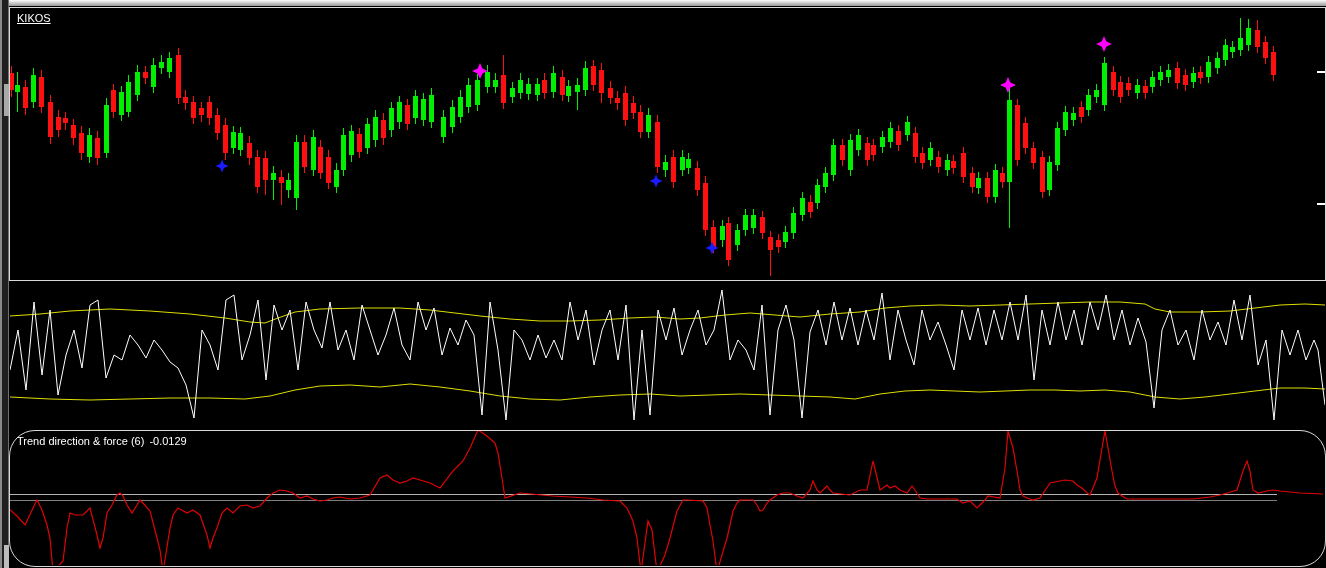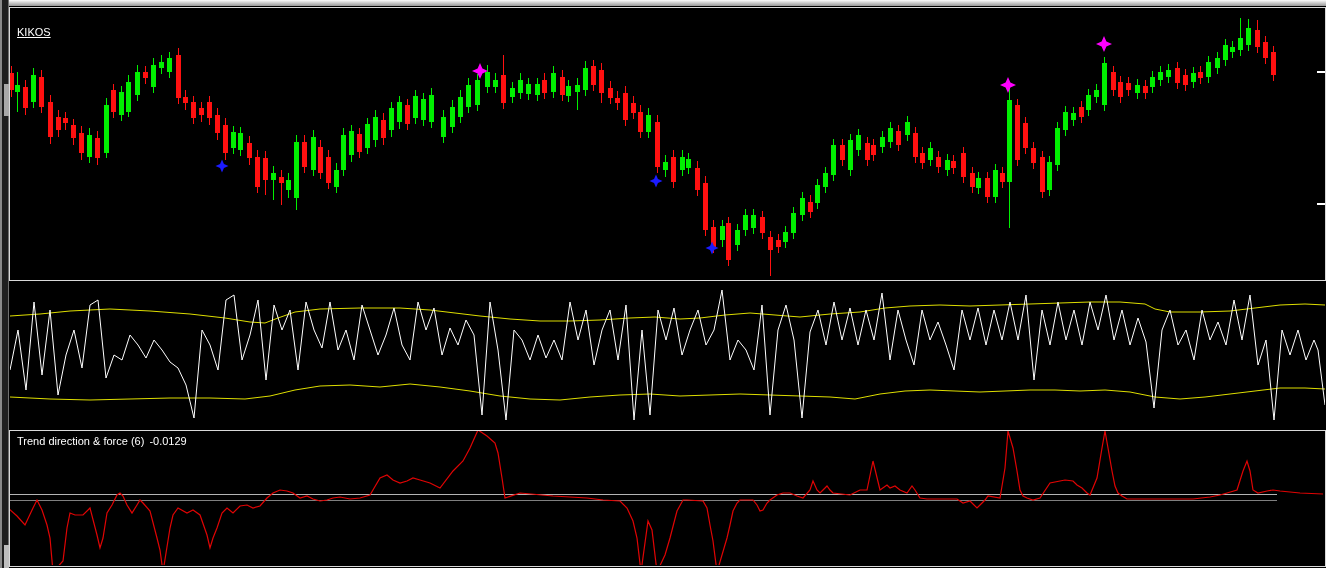--- a/index.html
+++ b/index.html
@@ -9,26 +9,26 @@
               border-left:2px solid #8a8a8a;border-right:1px solid #6f6f6f;box-sizing:border-box;}
   .thumb{position:absolute;left:2px;width:5px;background:#a9a9a9;}
   .thumb.t1{top:84px;height:32px;}
   .thumb.t2{top:545px;height:23px;background:#bdbdbd;}
   .top-strip{position:absolute;left:9px;top:0;width:1317px;height:6px;
              background:linear-gradient(#fdfdfd,#989898);}
   .panel{position:absolute;left:9px;width:1317px;background:#000;
          border:1px solid #d9d9d9;box-sizing:border-box;}
   .p1{top:7px;height:274px;}
   .p2{top:285px;height:140px;}
-  .p3{top:430px;height:137px;}
+  .p3{top:430px;height:137px;border-radius:26px;}
   .hdr{position:absolute;left:7px;color:#fff;font-size:11px;line-height:13px;white-space:pre;}
   .hdr .num{margin-left:5px;}
   .hdr .sym{margin-left:6px;font-weight:bold;}
   .row1{top:3px;}
-  .row2{top:18px;text-decoration:underline;}
+  .row2{top:4px;text-decoration:underline;}
   .rowi{top:4px;}
   .tri{display:inline-block;font-size:8px;color:#fff;transform:translateY(-1px);}
   #overlay{position:absolute;left:0;top:0;z-index:6;pointer-events:none;}
 </style>
 </head>
 <body>
 
 <div class="screen">
 
   <div class="left-strip">

